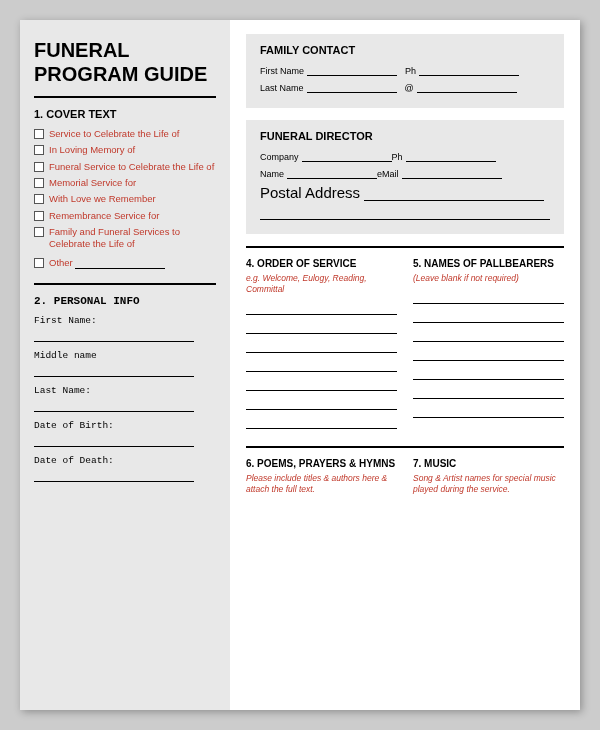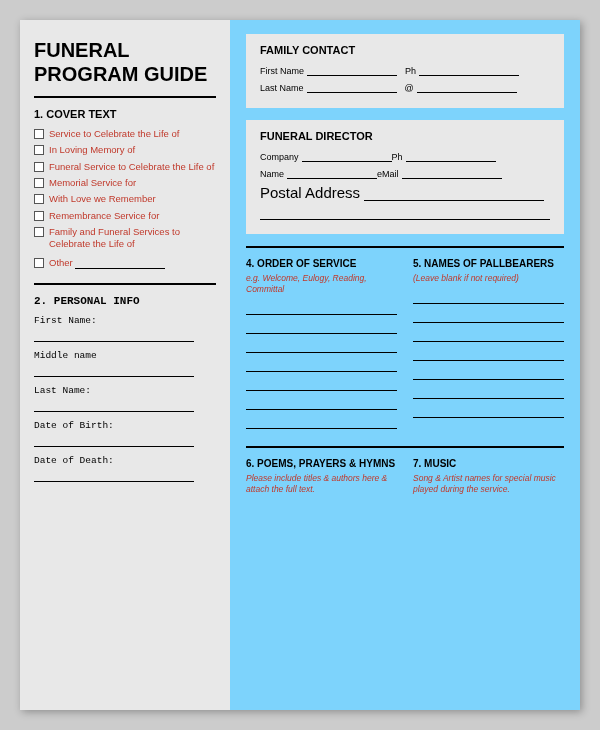--- a/index.html
+++ b/index.html
@@ -6,21 +6,21 @@
     body {
       background: #ccc;
       display: flex;
       justify-content: center;
       align-items: flex-start;
       min-height: 730px;
       padding: 20px;
       font-family: Arial, Helvetica, sans-serif;
     }
     .page {
-      background: #7dd3fc;
+      background: #ffffff;
       width: 560px;
       min-height: 690px;
       display: flex;
       flex-direction: row;
       box-shadow: 2px 2px 8px rgba(0,0,0,0.3);
     }
     
     .left-col {
       width: 210px;
       background: #e8e8e8;

